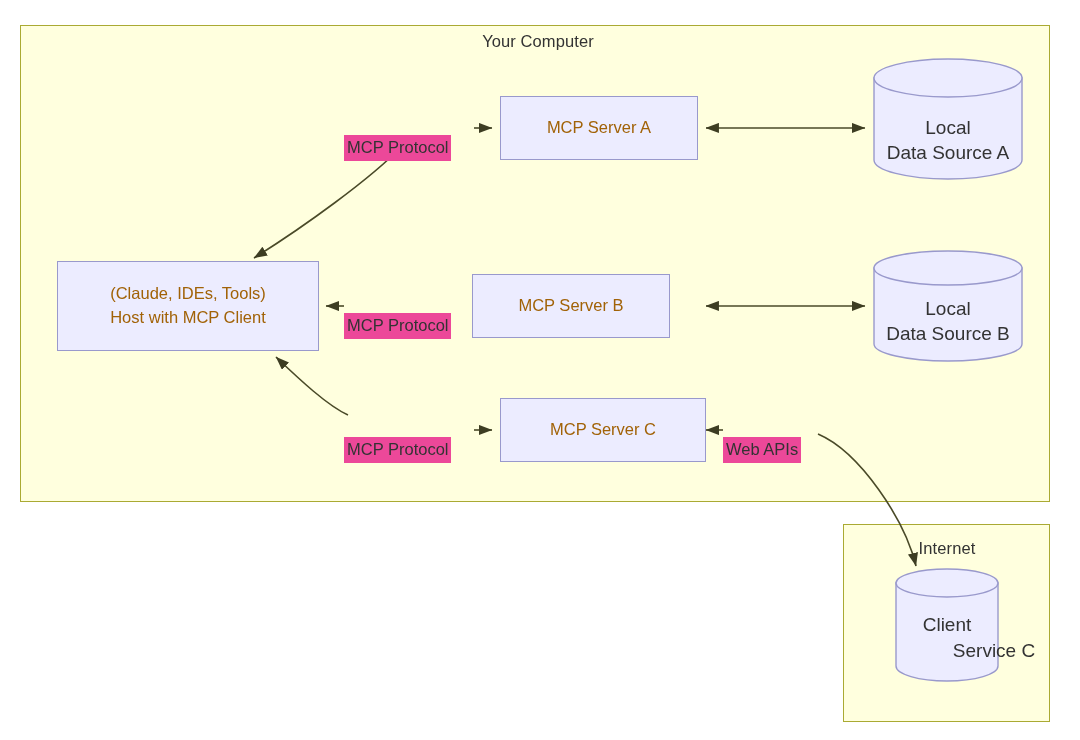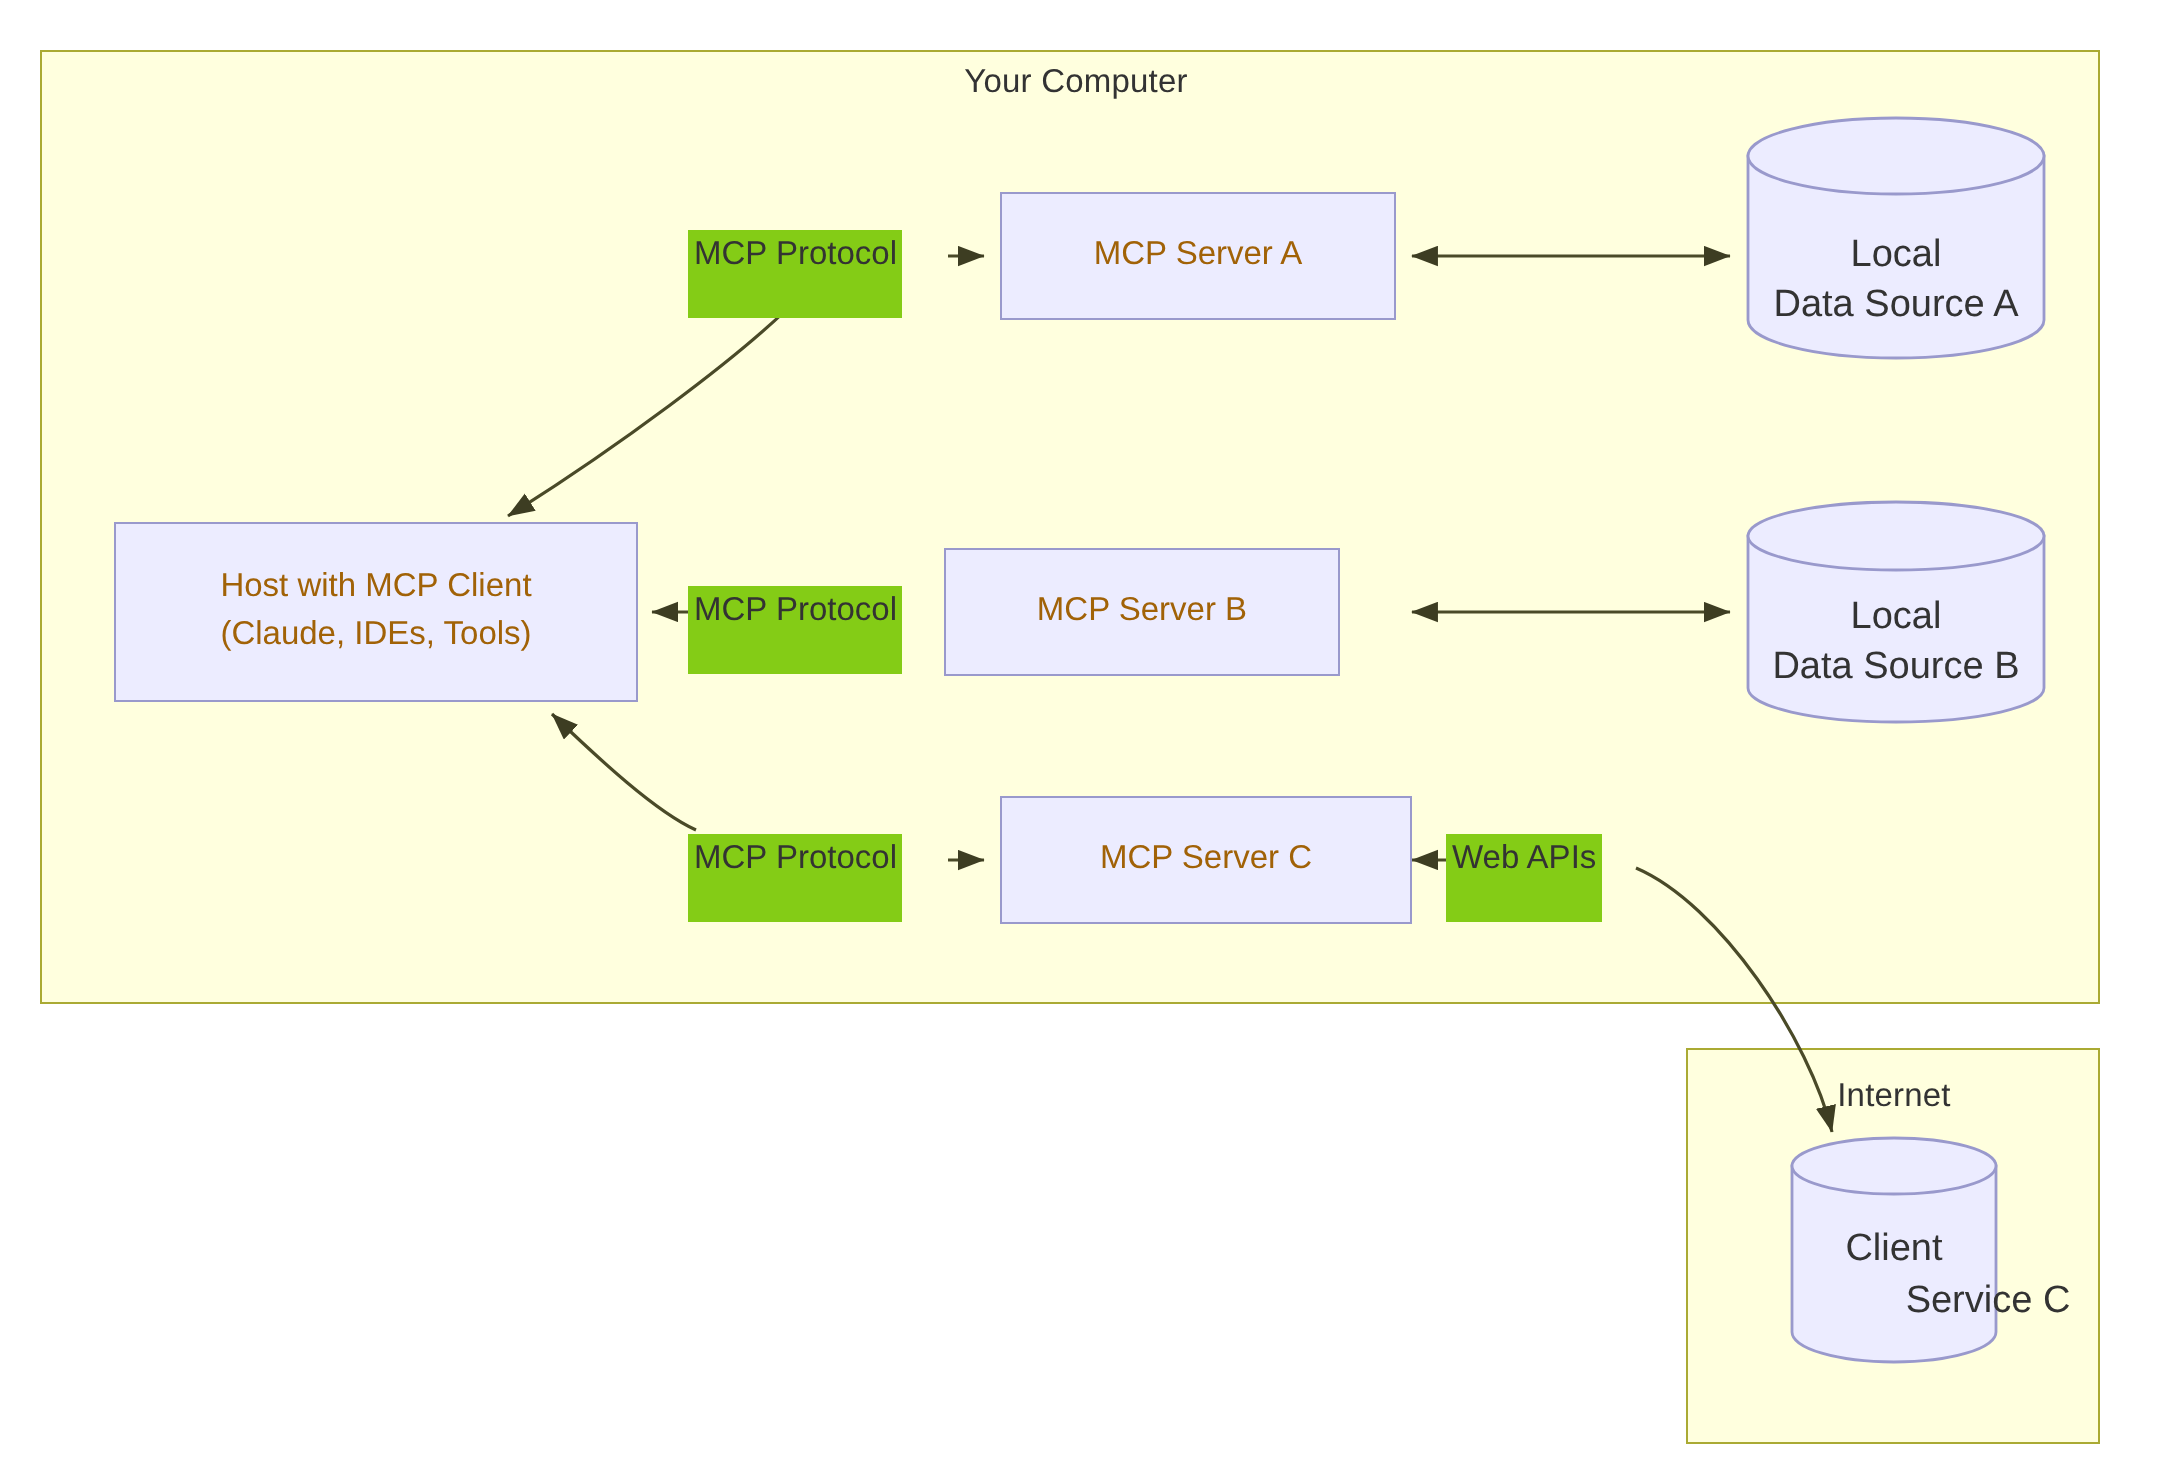--- a/index.html
+++ b/index.html
@@ -65,27 +65,28 @@
     width: 100%;
     text-align: center;
     font-size: 19px;
     color: #333333;
     line-height: 1.55;
     pointer-events: none;
     white-space: nowrap;
   }
   .edge-label {
     position: absolute;
-    background: #84cc16;
+    background: #ec4899;
     color: #333333;
     font-size: 16.5px;
     line-height: 1;
-    padding: 4px 3px 23px 3px;
+    padding: 4px 3px 5px 3px;
     white-space: nowrap;
     box-sizing: border-box;
+    margin-top: 20px;
   }
 </style>
 </head>
 <body>
 
 <div id="diagram-root">
 
   <div class="group-box" style="left:20px; top:25px; width:1030px; height:477px;"></div>
 
   <div class="group-box" style="left:843px; top:524px; width:207px; height:198px;"></div>
@@ -148,22 +149,22 @@
   <div class="cyl" style="left:895px; top:568px; width:104px; height:114px;">
     <svg width="104" height="114" viewBox="0 0 104 114" xmlns="http://www.w3.org/2000/svg">
       <path d="M1,15 L1,98 A51,15 0 0 0 103,98 L103,15 Z" fill="#ececff" stroke="#9999cc" stroke-width="1.4"></path>
       <ellipse cx="52" cy="15" rx="51" ry="14" fill="#ececff" stroke="#9999cc" stroke-width="1.4"></ellipse>
     </svg>
     <div class="cyl-label" style="top:42px;">Client</div>
     <div class="cyl-label" style="top:68px;margin-left:47px;">Service C</div>
   </div>
 
   <div class="node-box" style="left:57px; top:261px; width:262px; height:90px;">
+    <span>(Claude, IDEs, Tools)</span>
     <span>Host with MCP Client</span>
-    <span>(Claude, IDEs, Tools)</span>
   </div>
 
   <div class="node-box" style="left:500px; top:96px; width:198px; height:64px;">
     <span>MCP Server A</span>
   </div>
 
   <div class="node-box" style="left:472px; top:274px; width:198px; height:64px;">
     <span>MCP Server B</span>
   </div>
 

